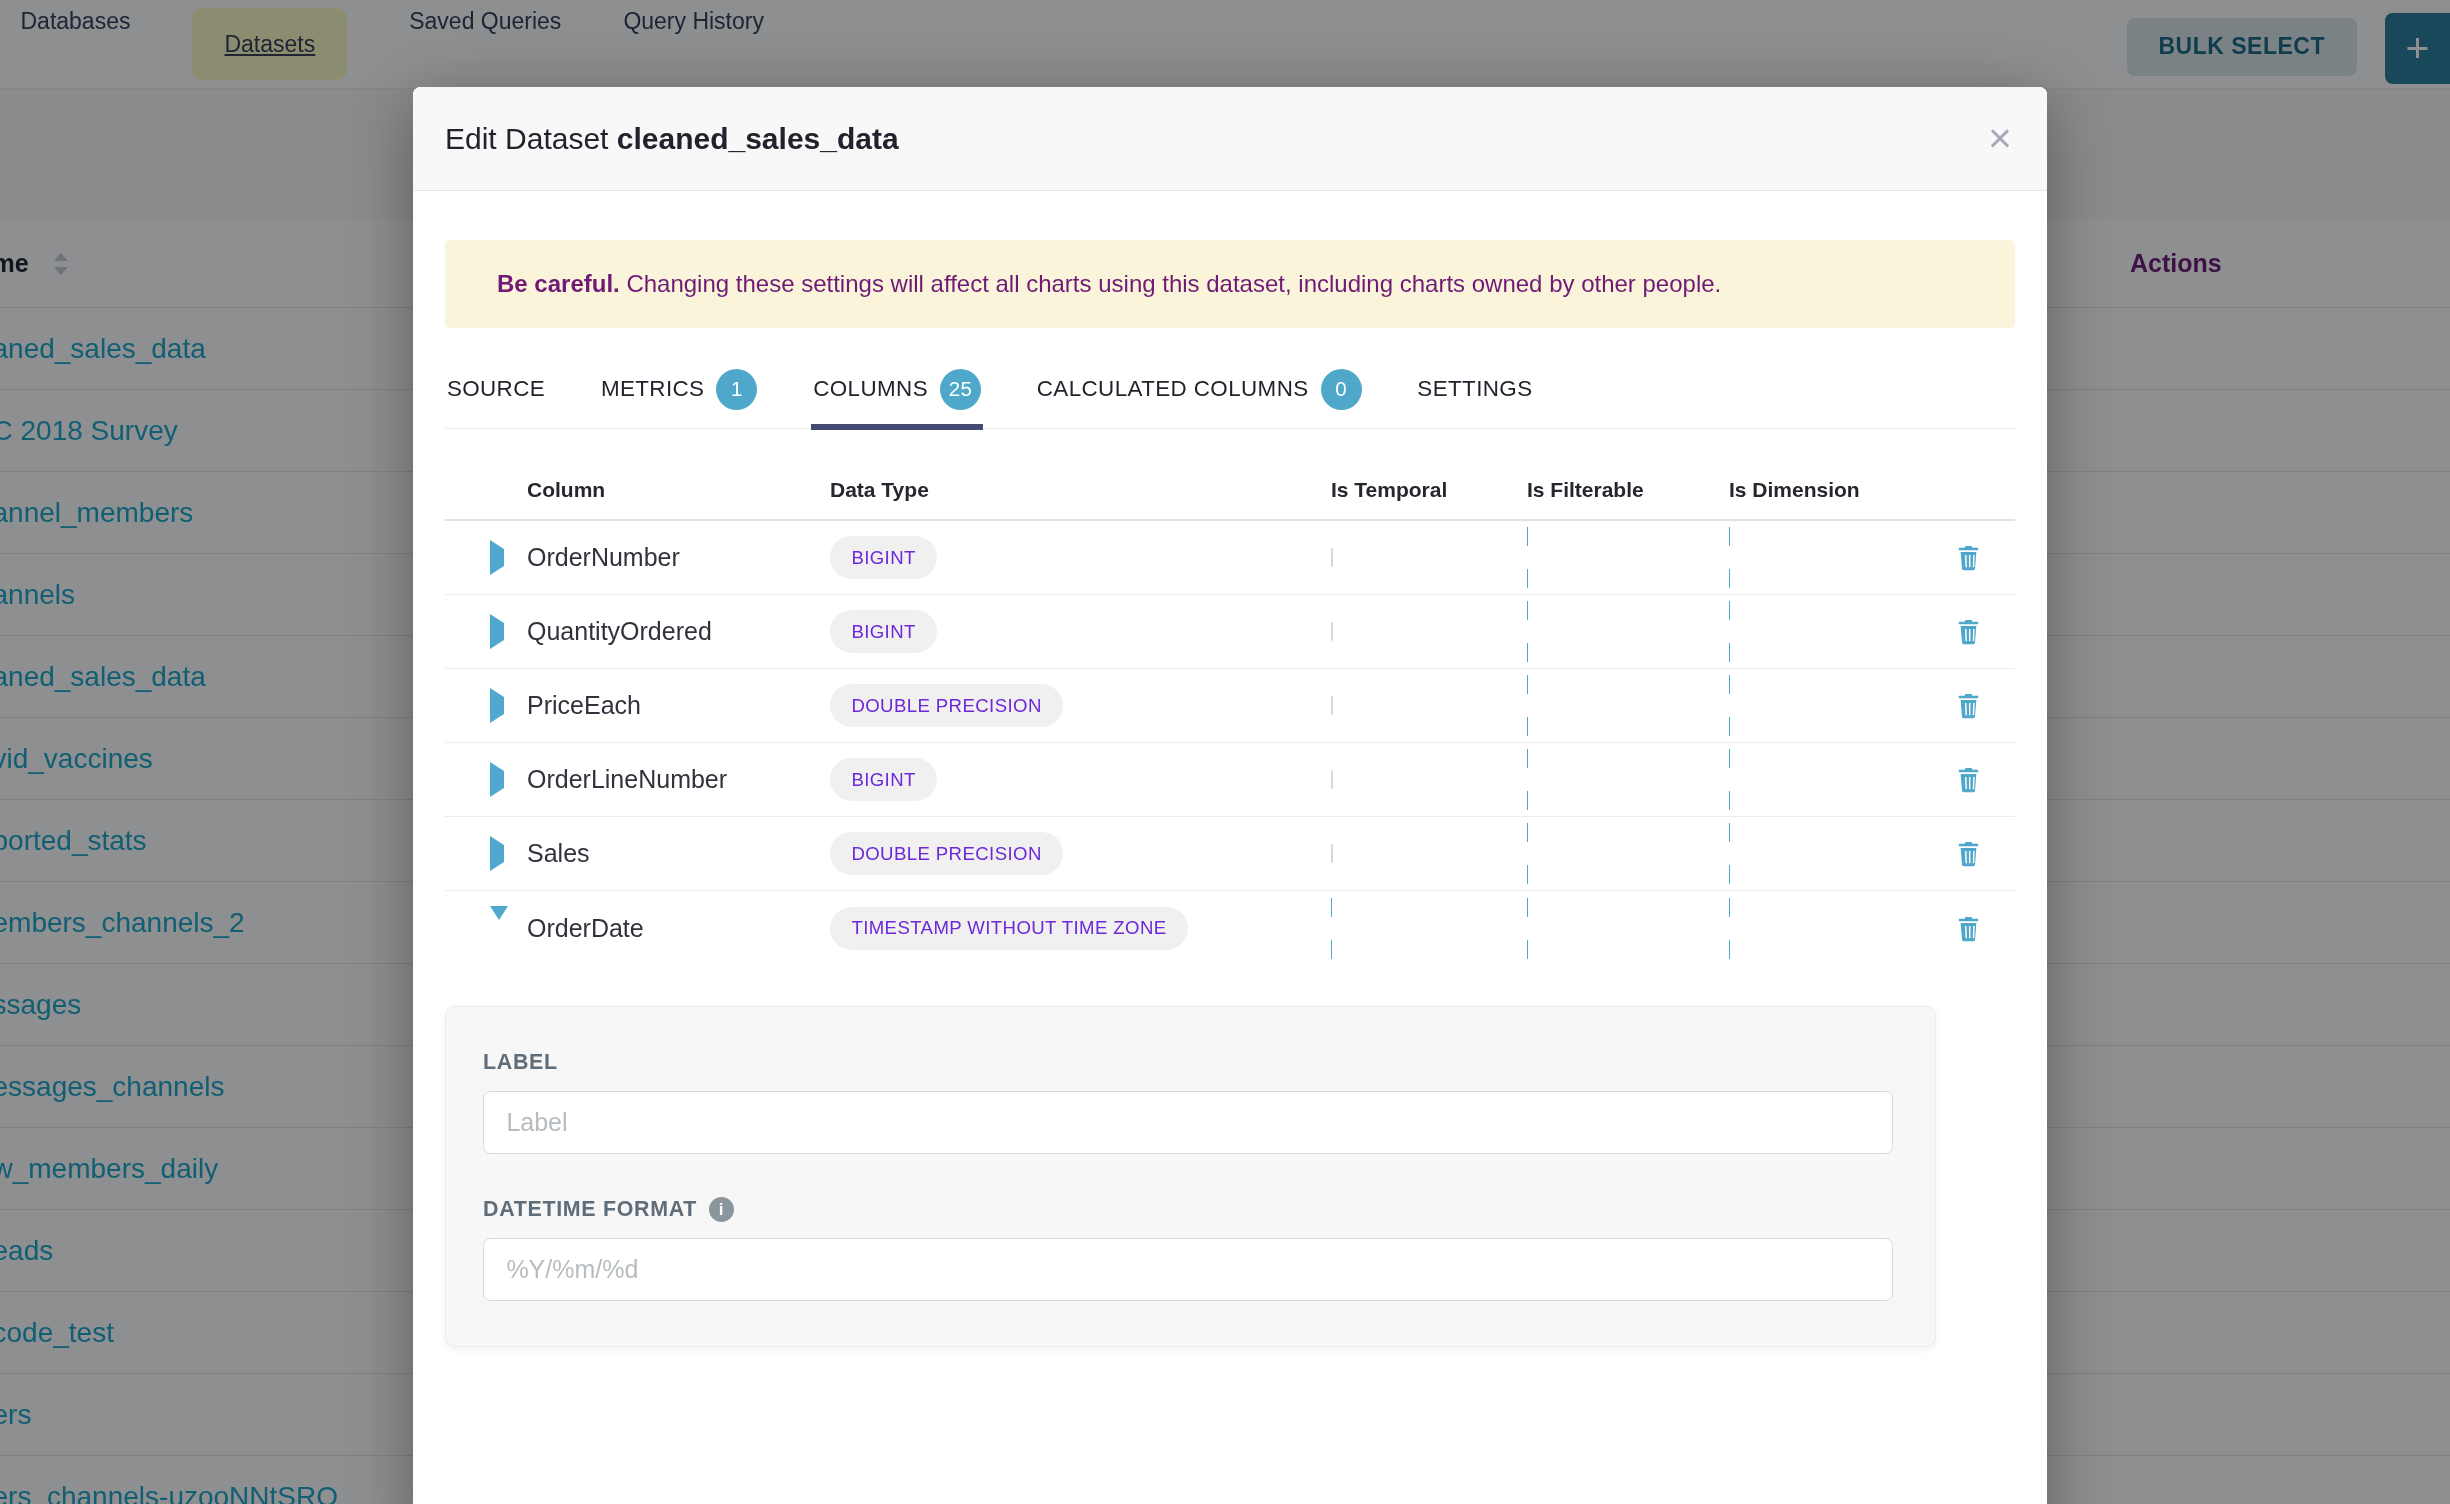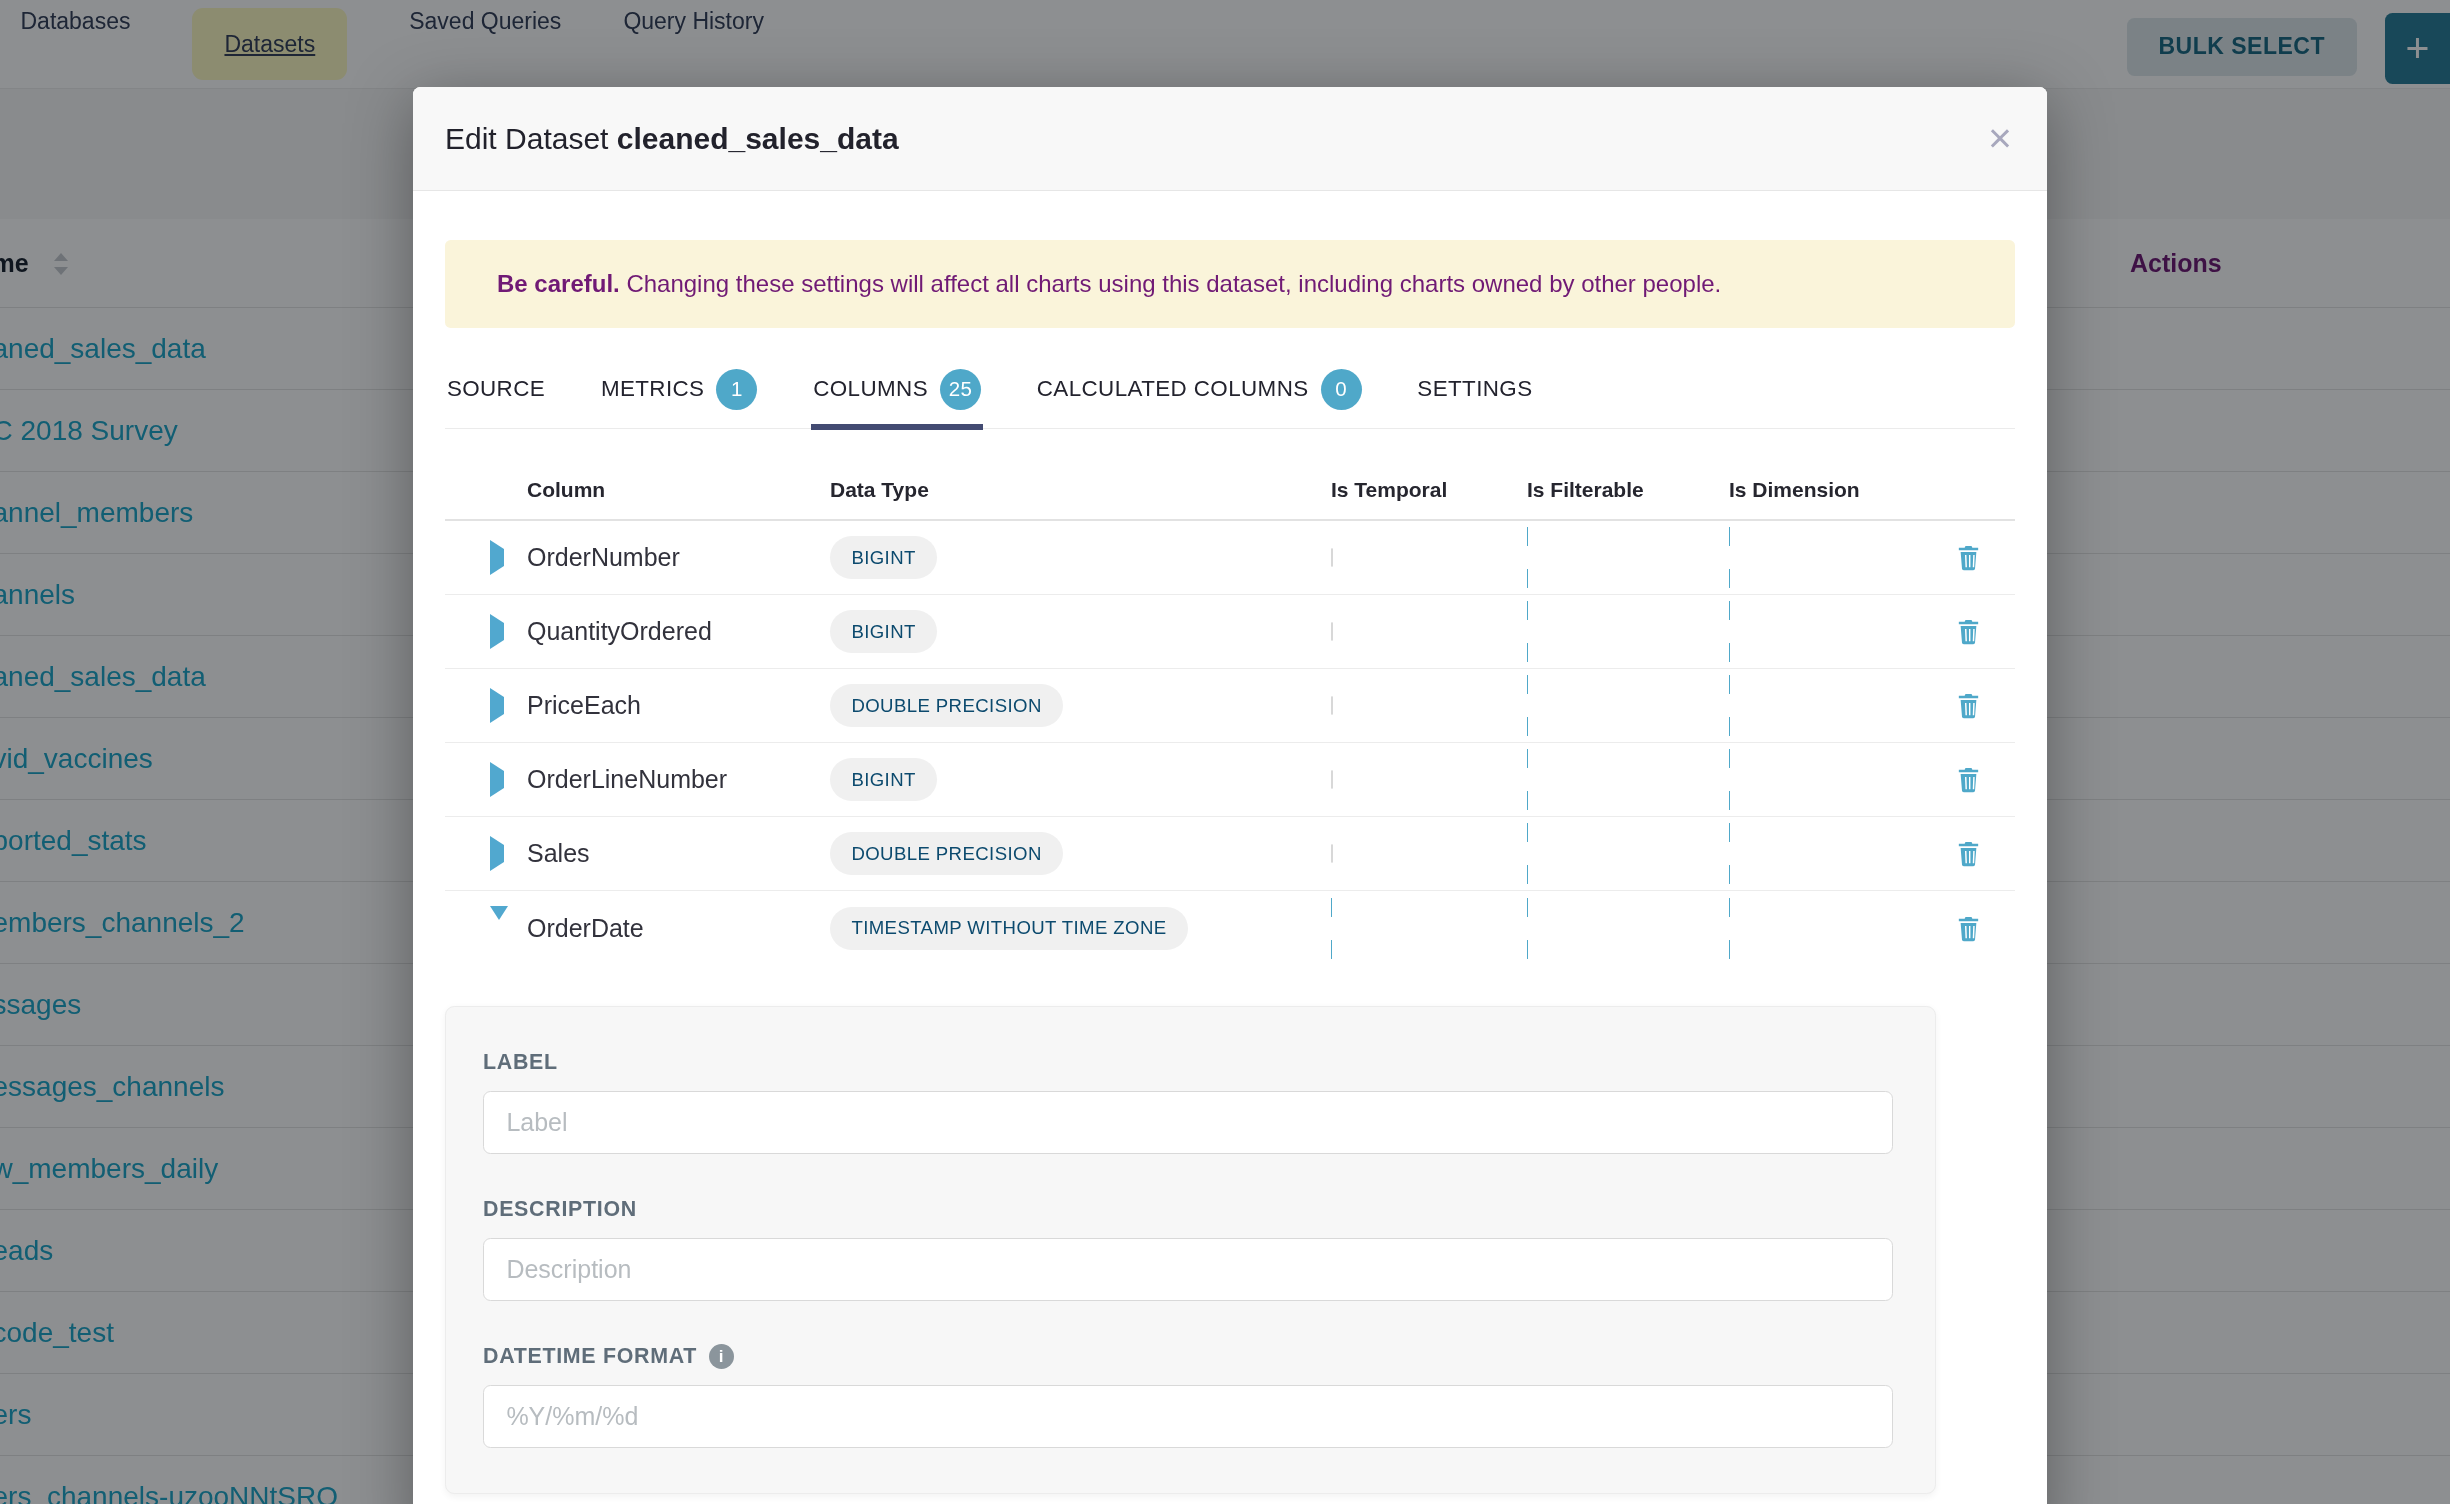--- a/index.html
+++ b/index.html
@@ -82,21 +82,21 @@
   .cols-grid { display:grid; grid-template-columns:82px 303px 501px 196px 202px 192px 1fr; align-items:center; }
   .cols-header { margin-top:32px; height:60px; border-bottom:2.8px solid #e2e2e2;
                  font-size:21px; font-weight:700; color:#26262f; }
   .col-row { height:74px; border-bottom:0.9px solid #ececec; }
   .col-row:last-child { border-bottom:none; }
   .caret-cell { padding-left:45px; }
   .caret-right { width:0; height:0; border-top:9.3px solid transparent; border-bottom:9.3px solid transparent; border-left:14px solid #51a8cf; cursor:pointer; }
   .caret-expanded { width:0; height:0; border-left:9.3px solid transparent; border-right:9.3px solid transparent; border-top:14px solid #51a8cf; cursor:pointer; }
   .col-name { font-size:25px; color:#32323c; }
   .type-pill { display:inline-block; background:#f0f0f0; border-radius:24px; padding:10.3px 21.4px;
-               font-size:18.6px; color:#0c4a6e; letter-spacing:0.4px; white-space:nowrap; }
+               font-size:18.6px; color:#6d28d9; letter-spacing:0.4px; white-space:nowrap; }
   .checkbox { width:34px; height:34px; border-radius:6.5px; background:#fff; border:1.9px solid #d8d8d8; cursor:pointer; }
   .checkbox.checked { background:#4fa8c9; border-color:#4fa8c9; }
   .checkbox.checked::after { content:""; display:block; width:10.3px; height:18.6px;
        border:solid #fff; border-width:0 4.7px 4.7px 0; transform:rotate(42deg); margin:2.8px auto 0; }
   .trash-cell { justify-self:center; cursor:pointer; line-height:0; }
 
   .expand-panel {
     margin-top:41px; width:1491px; background:#f7f7f7; border:0.9px solid #ececec;
     border-radius:9.3px; box-shadow:0 2.8px 7.5px rgba(0,0,0,0.05);
     padding:43px 44px 45px 37px;
@@ -351,27 +351,20 @@
 
       <div class="expand-panel">
   <div class="field">
     <div class="field-label">
       <span>LABEL</span>
 
     </div>
     <input class="text-input" type="text" placeholder="Label" style="">
   </div>
 
-  <div class="field">
-    <div class="field-label">
-      <span>DESCRIPTION</span>
-
-    </div>
-    <input class="text-input" type="text" placeholder="Description" style="">
-  </div>
 
   <div class="field">
     <div class="field-label">
       <span>DATETIME FORMAT</span>
       <span class="info-icon">i</span>
     </div>
     <input class="text-input" type="text" placeholder="%Y/%m/%d" style="">
   </div>
 </div>
     </div>

